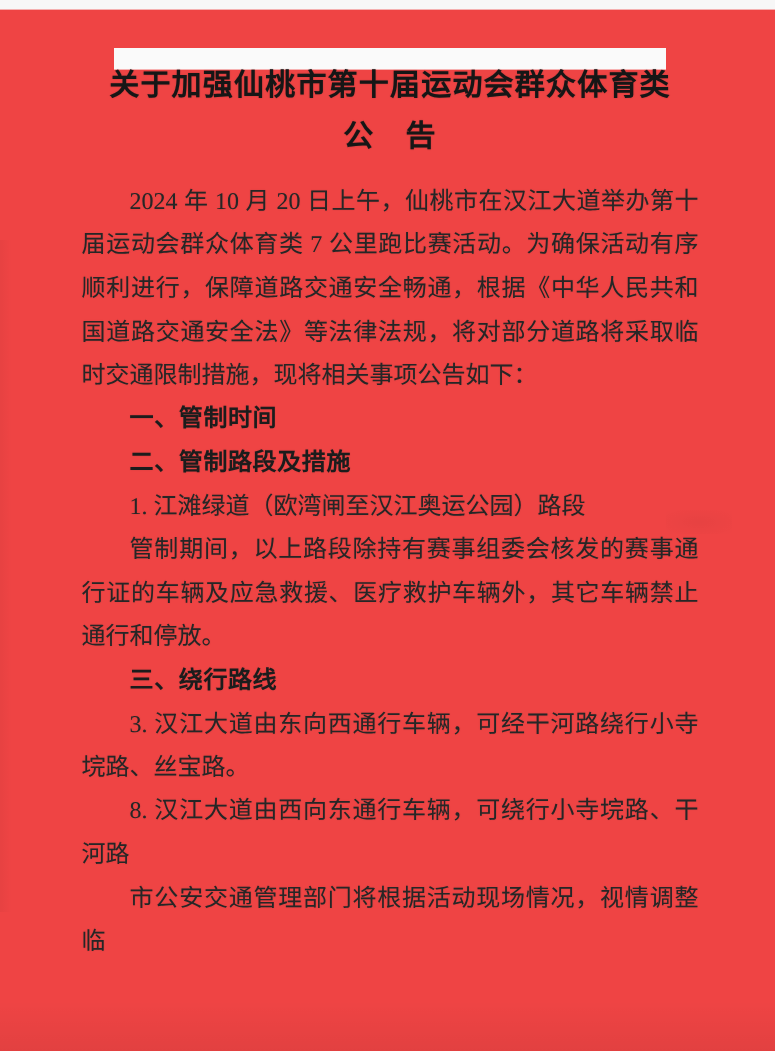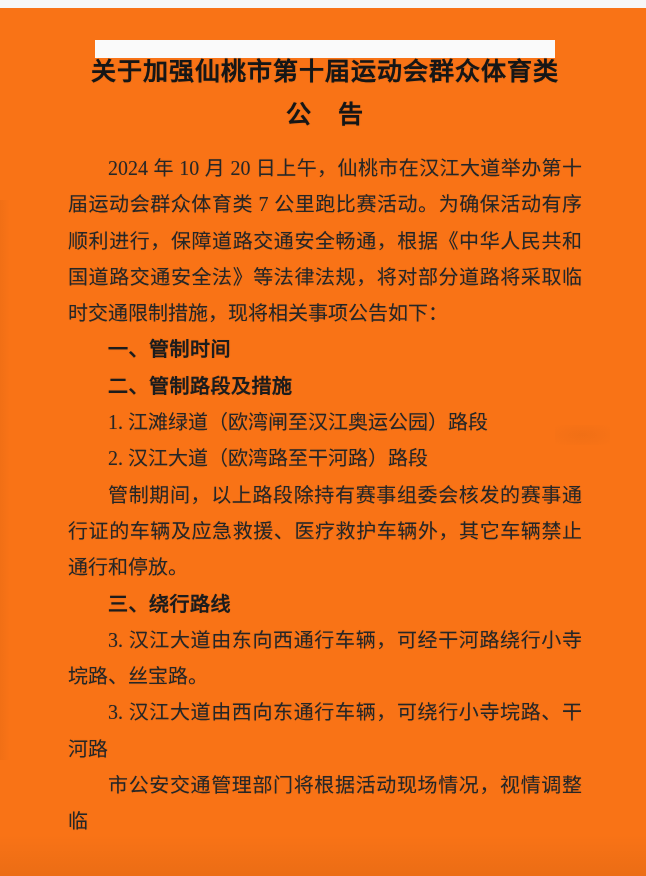--- a/index.html
+++ b/index.html
@@ -4,21 +4,21 @@
 <style>
   html, body {
     margin: 0;
     padding: 0;
     background: #ffffff;
   }
   .page {
     position: relative;
     width: 646px;
     height: 876px;
-    background: #f97316;
+    background: #ef4444;
     overflow: hidden;
     font-family: "Liberation Serif", serif;
     color: #262626;
   }
   
   .scan-band-top {
     position: absolute;
     left: 0; top: 0;
     width: 100%; height: 8px;
     background: #f7f7f7;
@@ -94,25 +94,24 @@
     <h1 class="title">
       <span style="display:block">关于加强仙桃市第十届运动会群众体育类</span>
       <span style="display:block">公　告</span>
     </h1>
 
     <div class="body-text">
       <p class="para">2024 年 10 月 20 日上午，仙桃市在汉江大道举办第十届运动会群众体育类 7 公里跑比赛活动。为确保活动有序顺利进行，保障道路交通安全畅通，根据《中华人民共和国道路交通安全法》等法律法规，将对部分道路将采取临时交通限制措施，现将相关事项公告如下：</p>
       <p class="heading">一、管制时间</p>
       <p class="heading">二、管制路段及措施</p>
       <p class="para">1. 江滩绿道（欧湾闸至汉江奥运公园）路段</p>
-      <p class="para">2. 汉江大道（欧湾路至干河路）路段</p>
       <p class="para">管制期间，以上路段除持有赛事组委会核发的赛事通行证的车辆及应急救援、医疗救护车辆外，其它车辆禁止通行和停放。</p>
       <p class="heading">三、绕行路线</p>
       <p class="para">3. 汉江大道由东向西通行车辆，可经干河路绕行小寺垸路、丝宝路。</p>
-      <p class="para">3. 汉江大道由西向东通行车辆，可绕行小寺垸路、干河路</p>
+      <p class="para">8. 汉江大道由西向东通行车辆，可绕行小寺垸路、干河路</p>
       <p class="para">市公安交通管理部门将根据活动现场情况，视情调整临</p>
     </div>
   </div>
 
   <div class="scan-smudge-right"></div>
   <div class="scan-shade-left"></div>
   <div class="scan-shade-bottom"></div>
 </div>
 
 </body></html>

